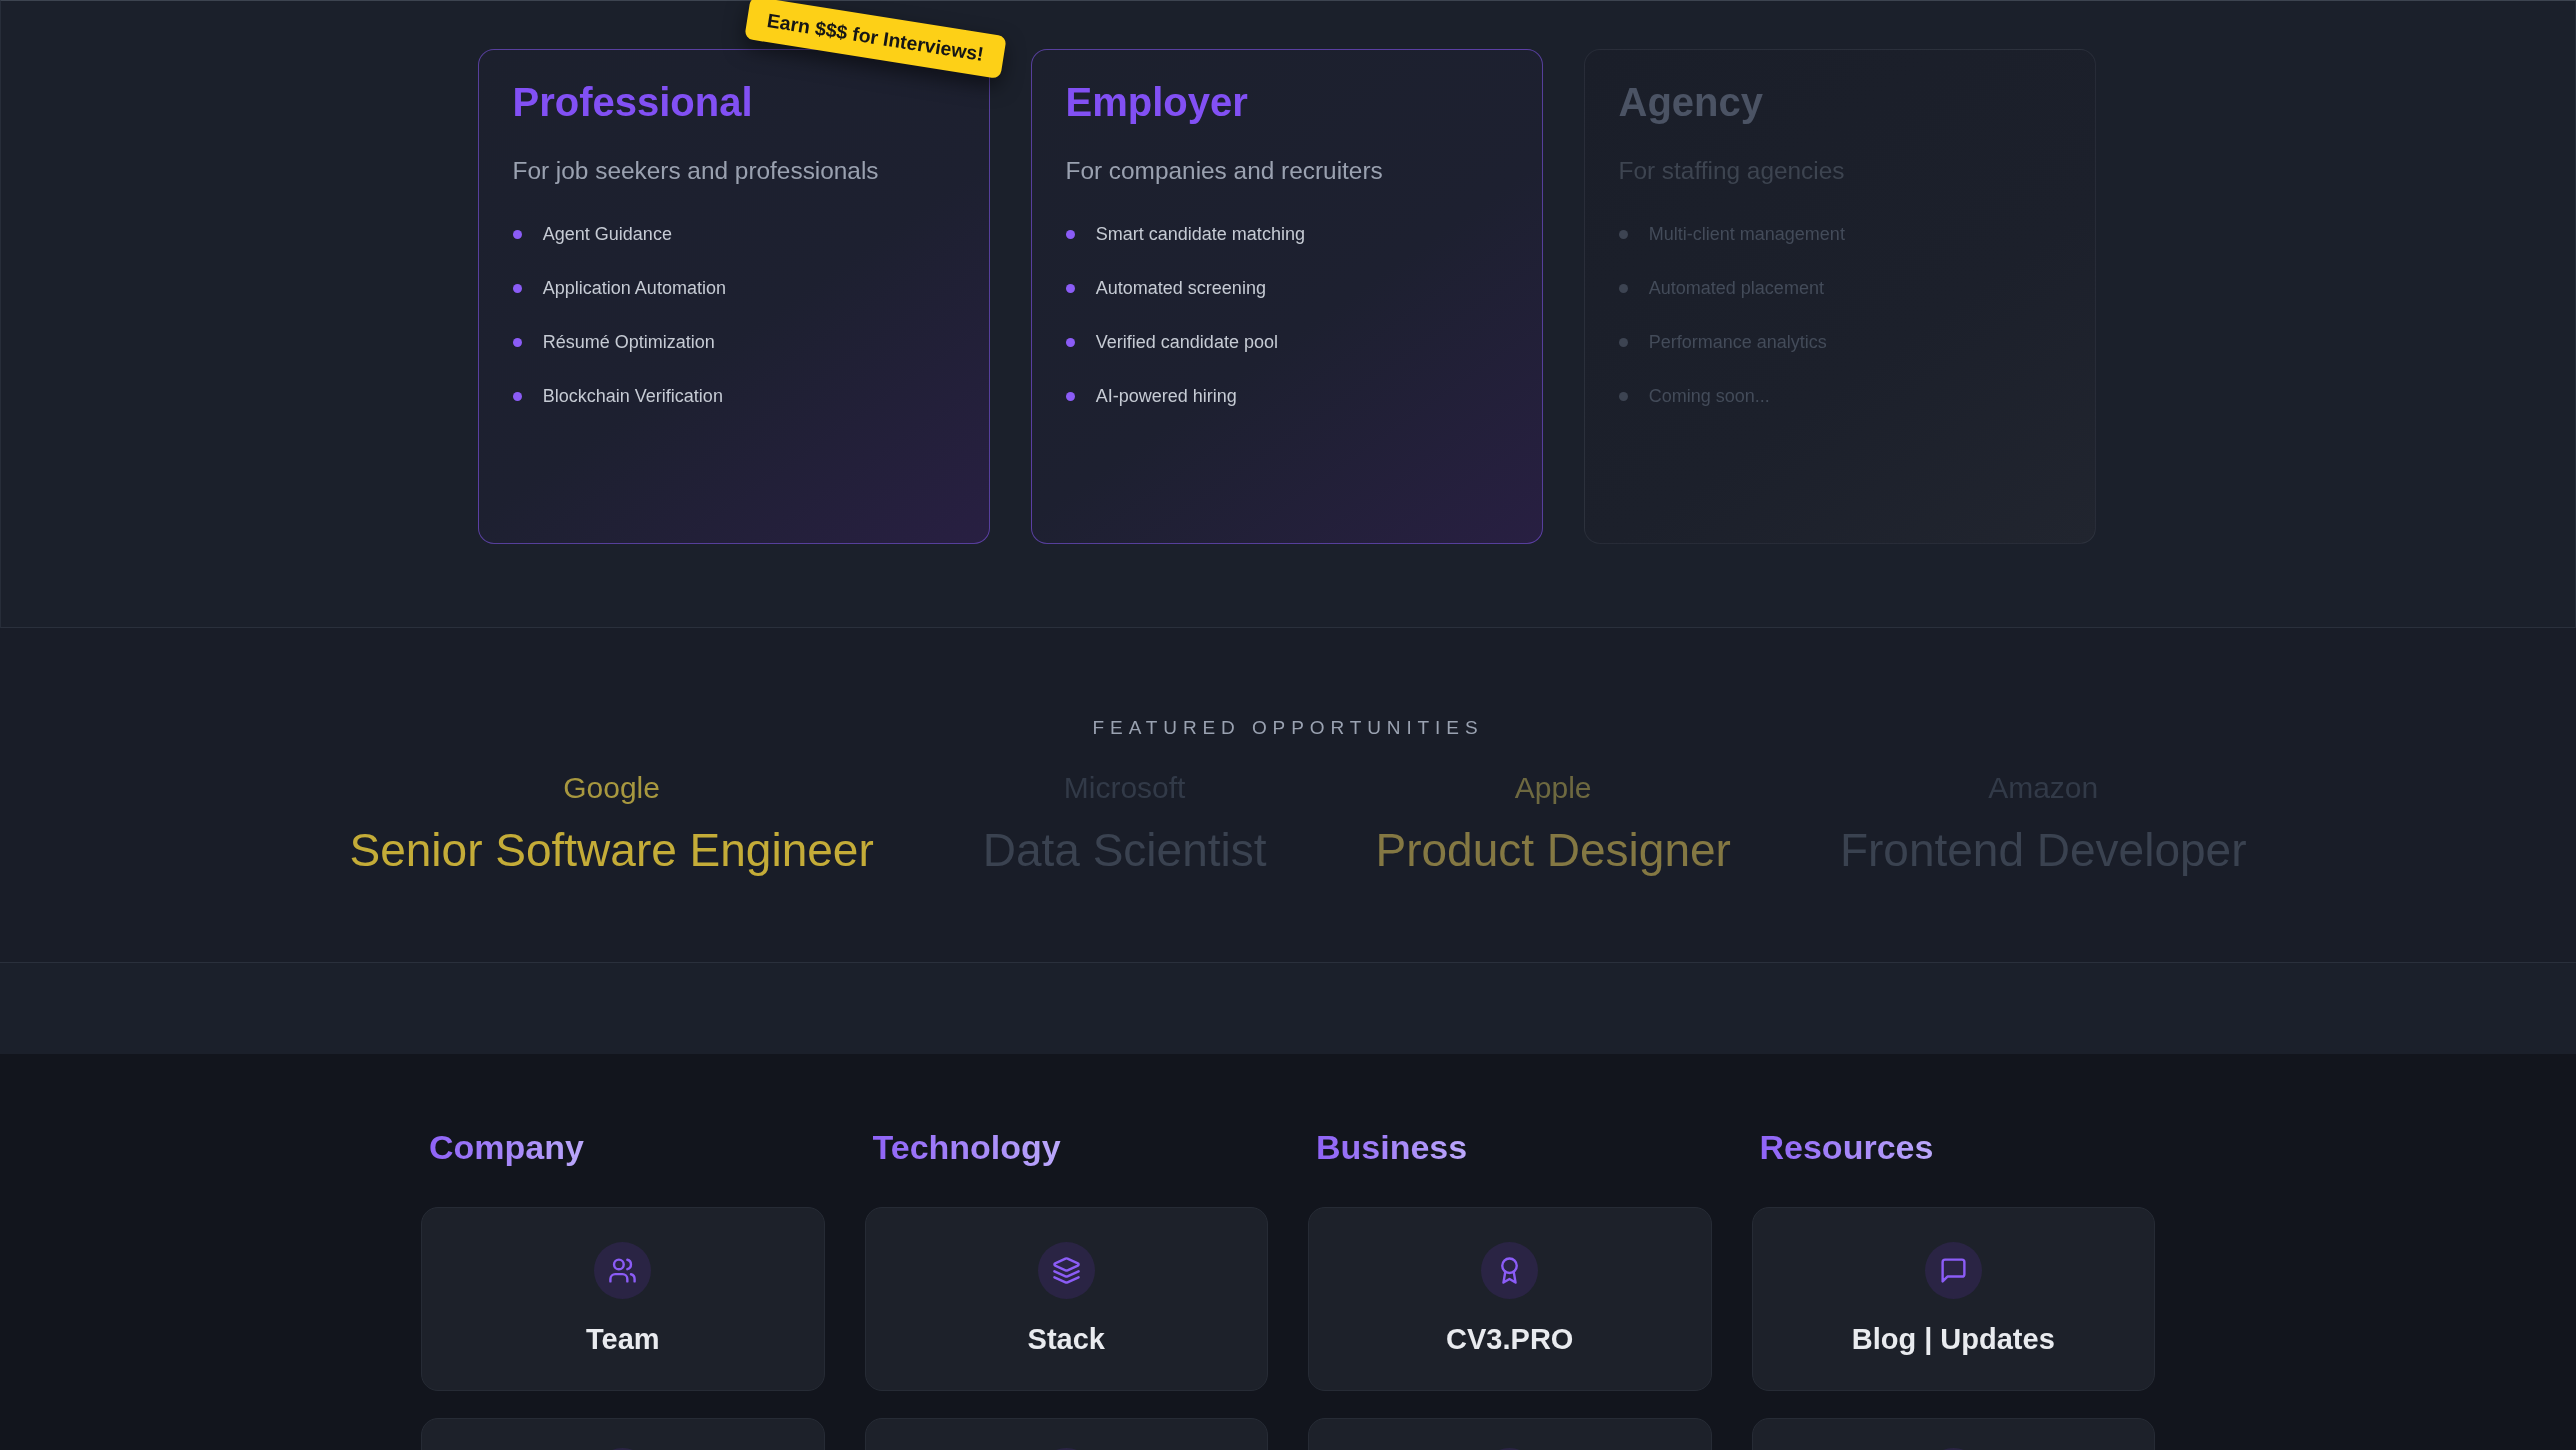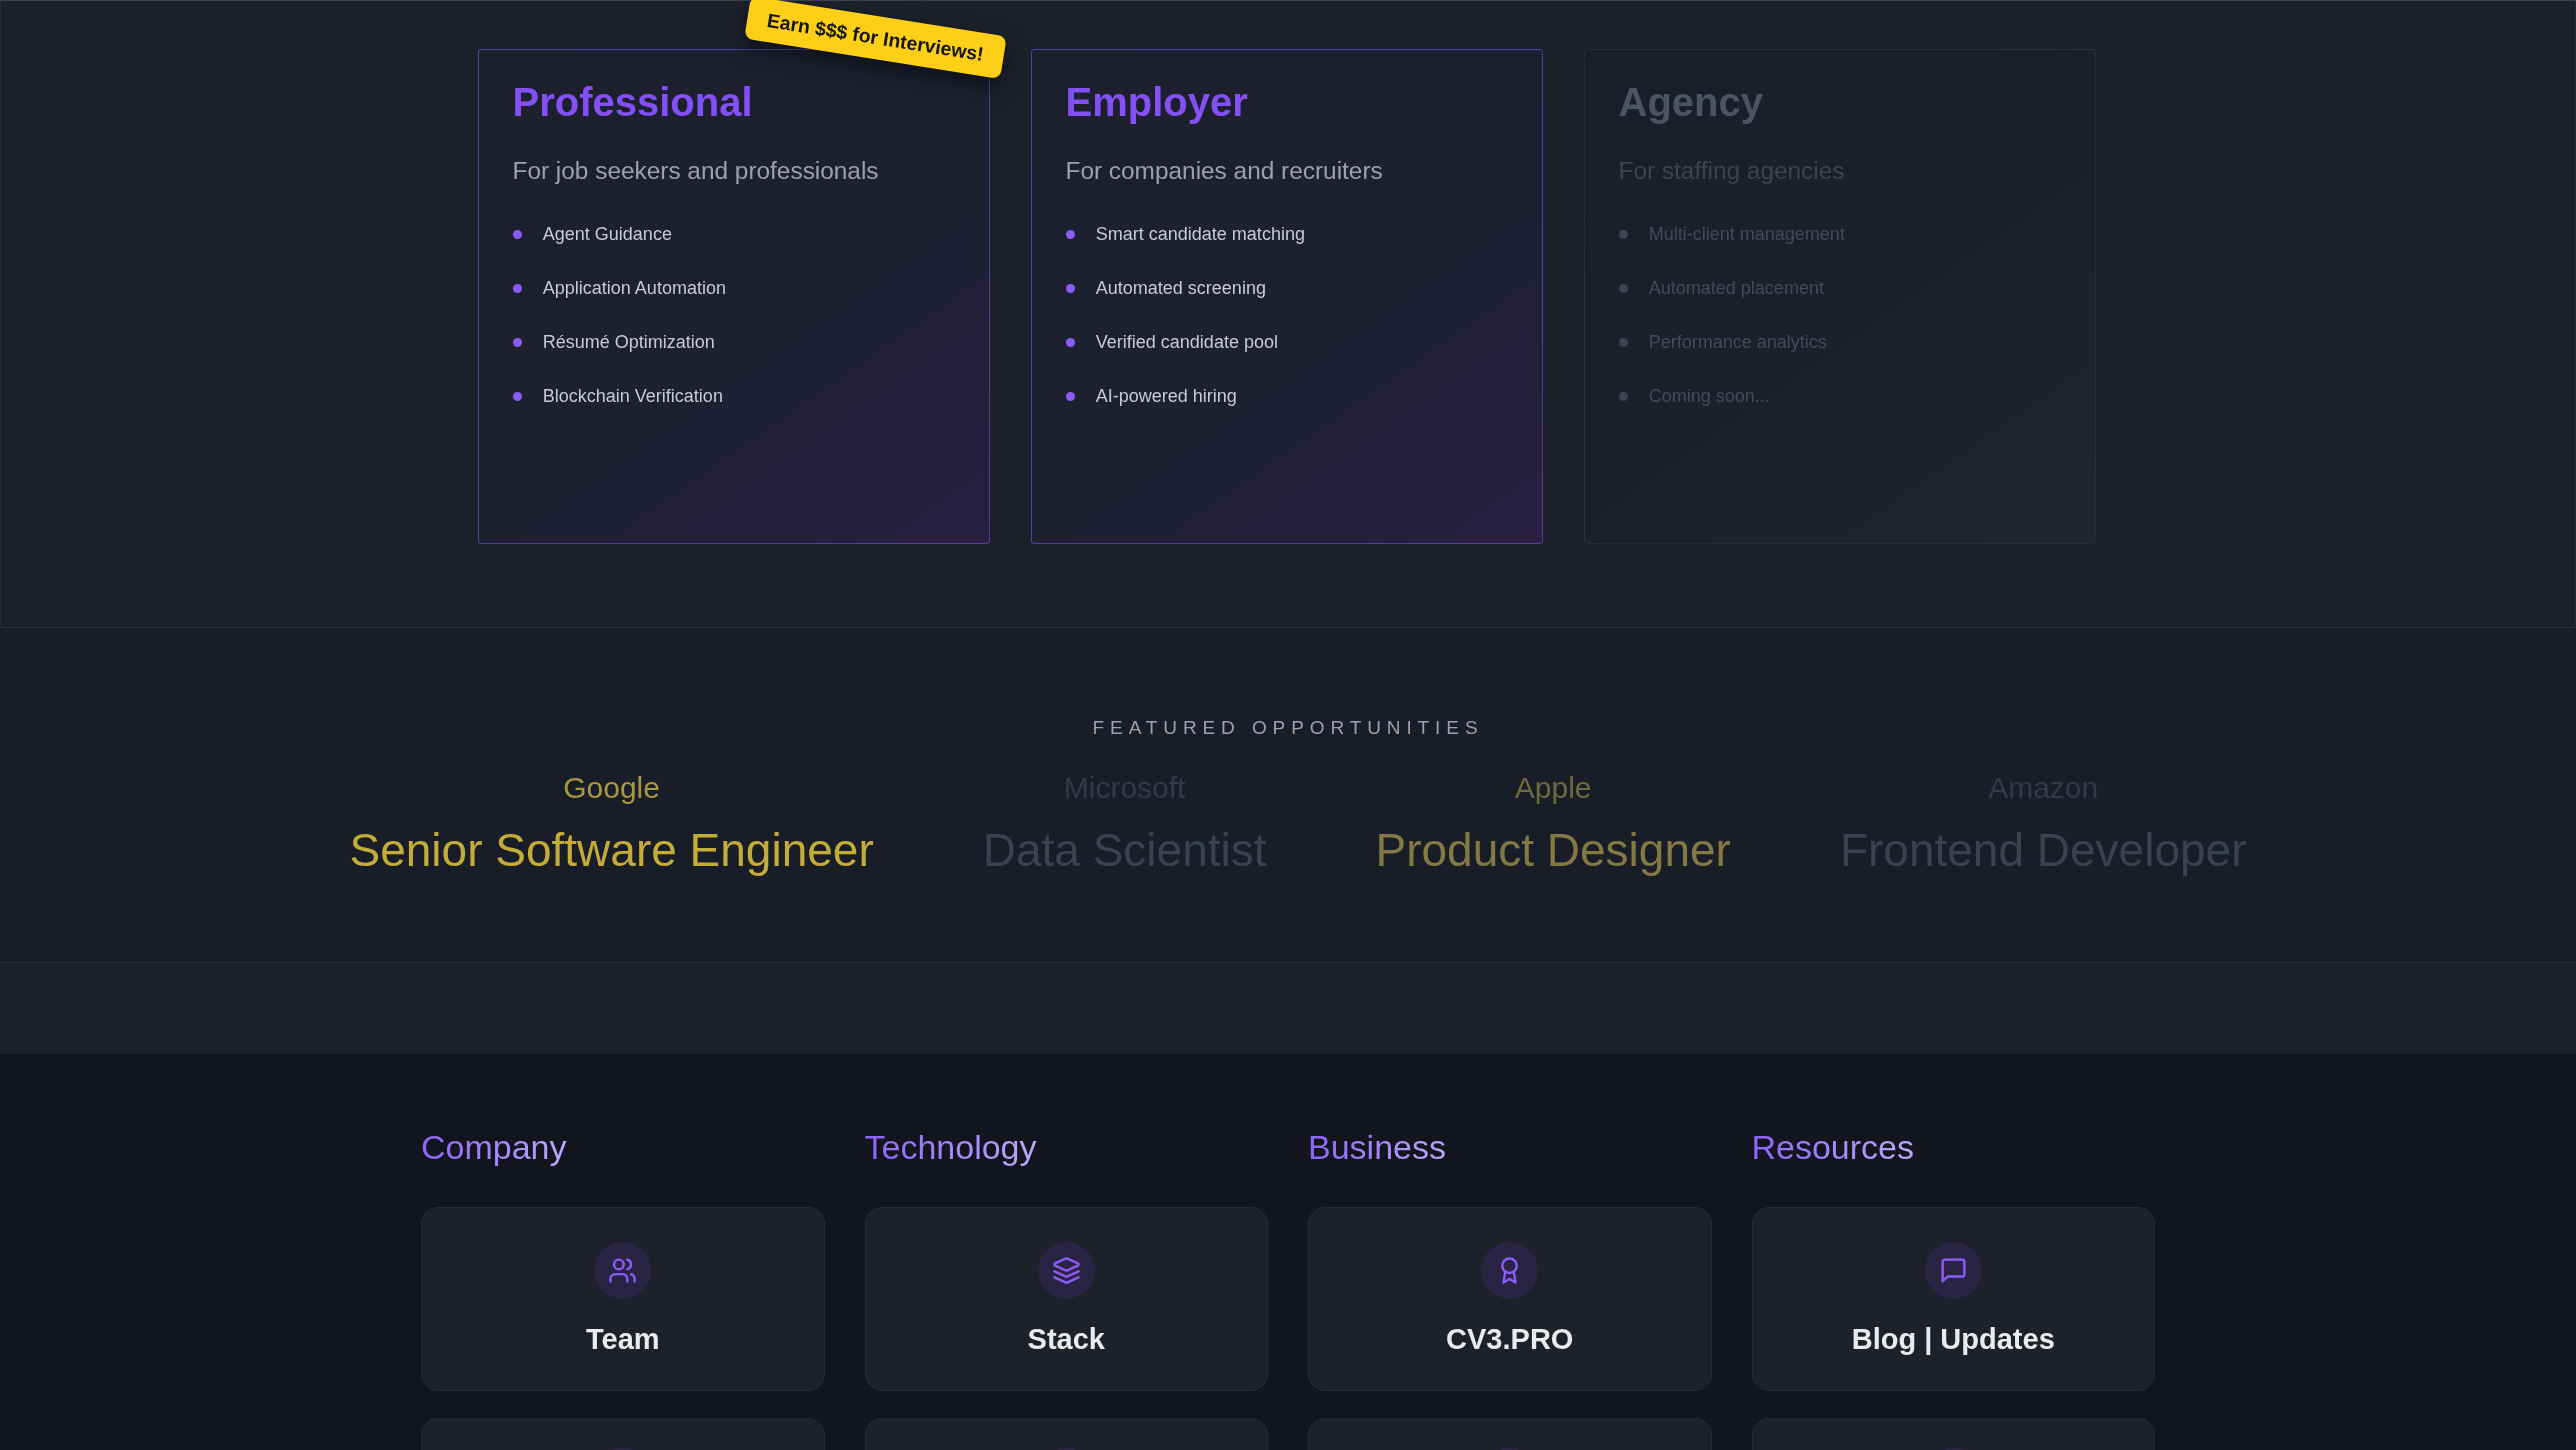--- a/index.html
+++ b/index.html
@@ -15,21 +15,21 @@
     border-left:1.7px solid #272d39; border-right:1.7px solid #272d39;
     border-bottom:1.7px solid #2a303c;
     position:relative;
   }
   .plans {
     width:1621px; margin:0 auto; padding-top:48px;
     display:flex; gap:41px; position:relative;
   }
   .plan {
     width:512px; height:495px; box-sizing:border-box;
-    border-radius:4px; padding:30px 34px;
+    border-radius:16px; padding:30px 34px;
   }
   .plan.active {
     border:1.7px solid rgba(134,90,245,0.55);
     background:linear-gradient(145deg,#1c202d 0%,#1d2030 55%,#281f42 100%);
   }
   .plan.disabled {
     border:1.7px solid rgba(160,170,190,0.10);
     background:linear-gradient(145deg,#1a1e29 0%,#1c202b 60%,#21252f 100%);
   }
   .plan-title { margin:0 0 32px; font-size:40px; font-weight:bold; color:#8250f4; }
@@ -74,21 +74,21 @@
   .strip { height:91px; background:#1b202b; }
   
   .footer {
     height:397px; box-sizing:border-box; background:#12151d; padding-top:74px;
   }
   .footer-grid {
     width:1734px; margin:0 auto;
     display:grid; grid-template-columns:repeat(4,1fr); gap:40px;
   }
   .fcol-heading {
-    margin:0 0 40px; font-size:34px; font-weight:normal; display:inline-block;
+    margin:0 8px 40px; font-size:34px; font-weight:bold; display:inline-block;
     background:linear-gradient(90deg,#8f63f7,#bba8fb);
     -webkit-background-clip:text; background-clip:text; color:transparent;text-align:right;
   }
   .fcol-cards { display:flex; flex-direction:column; gap:27px; }
   .fcard {
     height:184px; box-sizing:border-box; flex:none;
     border-radius:17px; background:#1d212a; border:1.7px solid #262b35;
     display:flex; flex-direction:column; align-items:center; padding-top:34px;
     text-decoration:none; cursor:pointer;
   }

